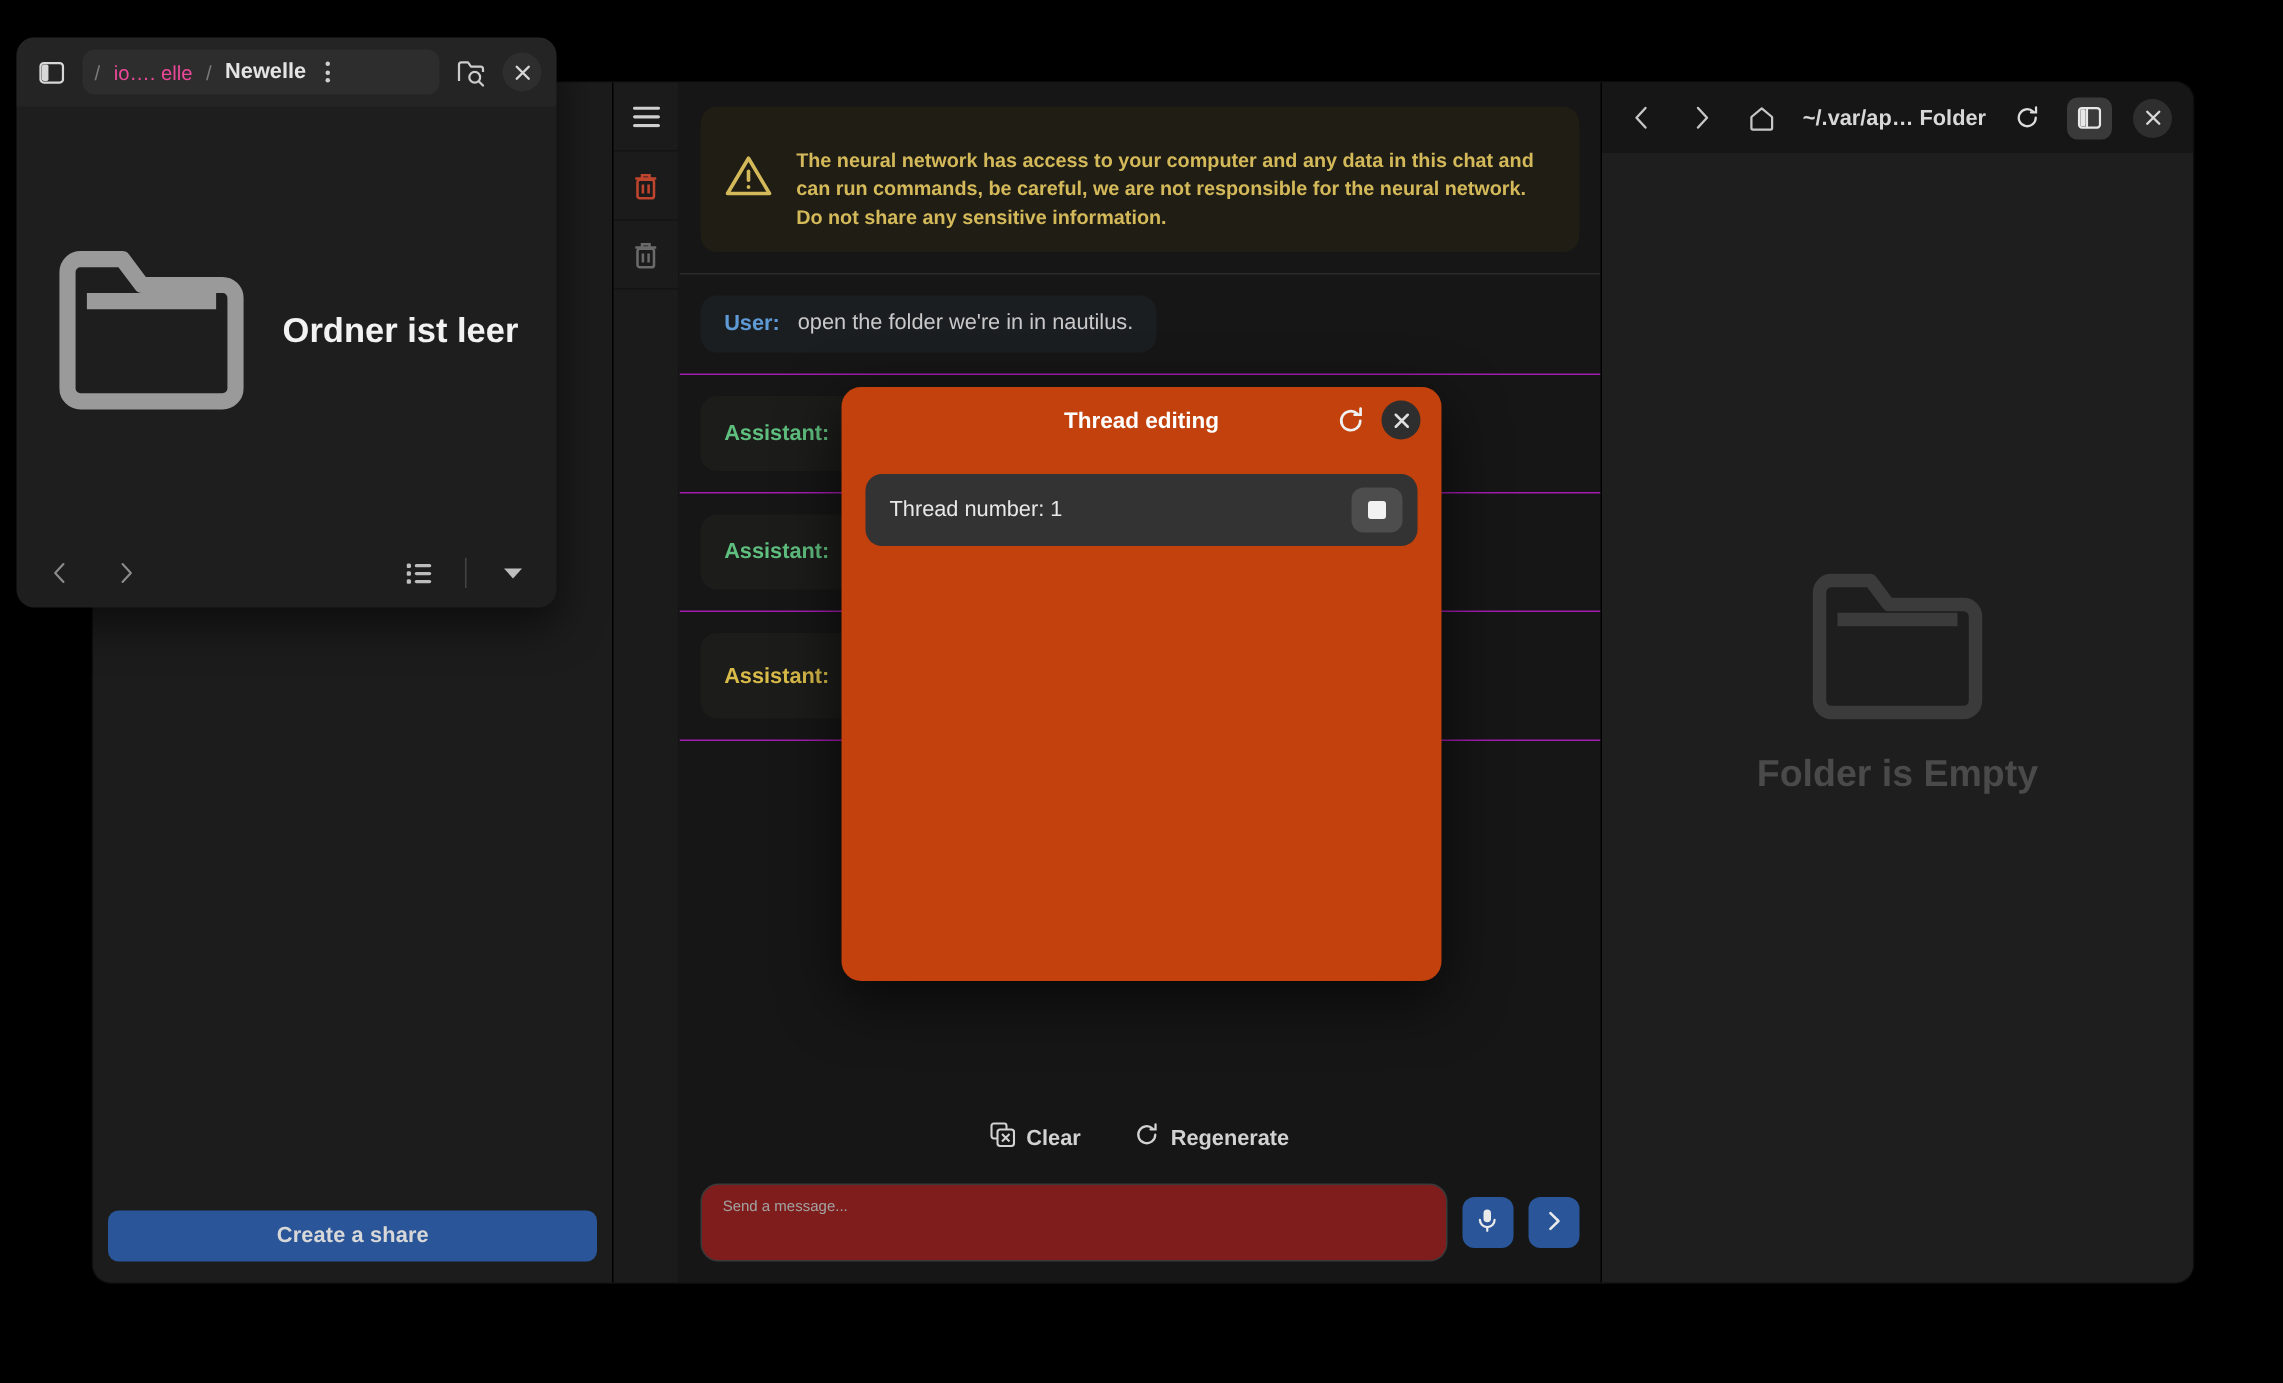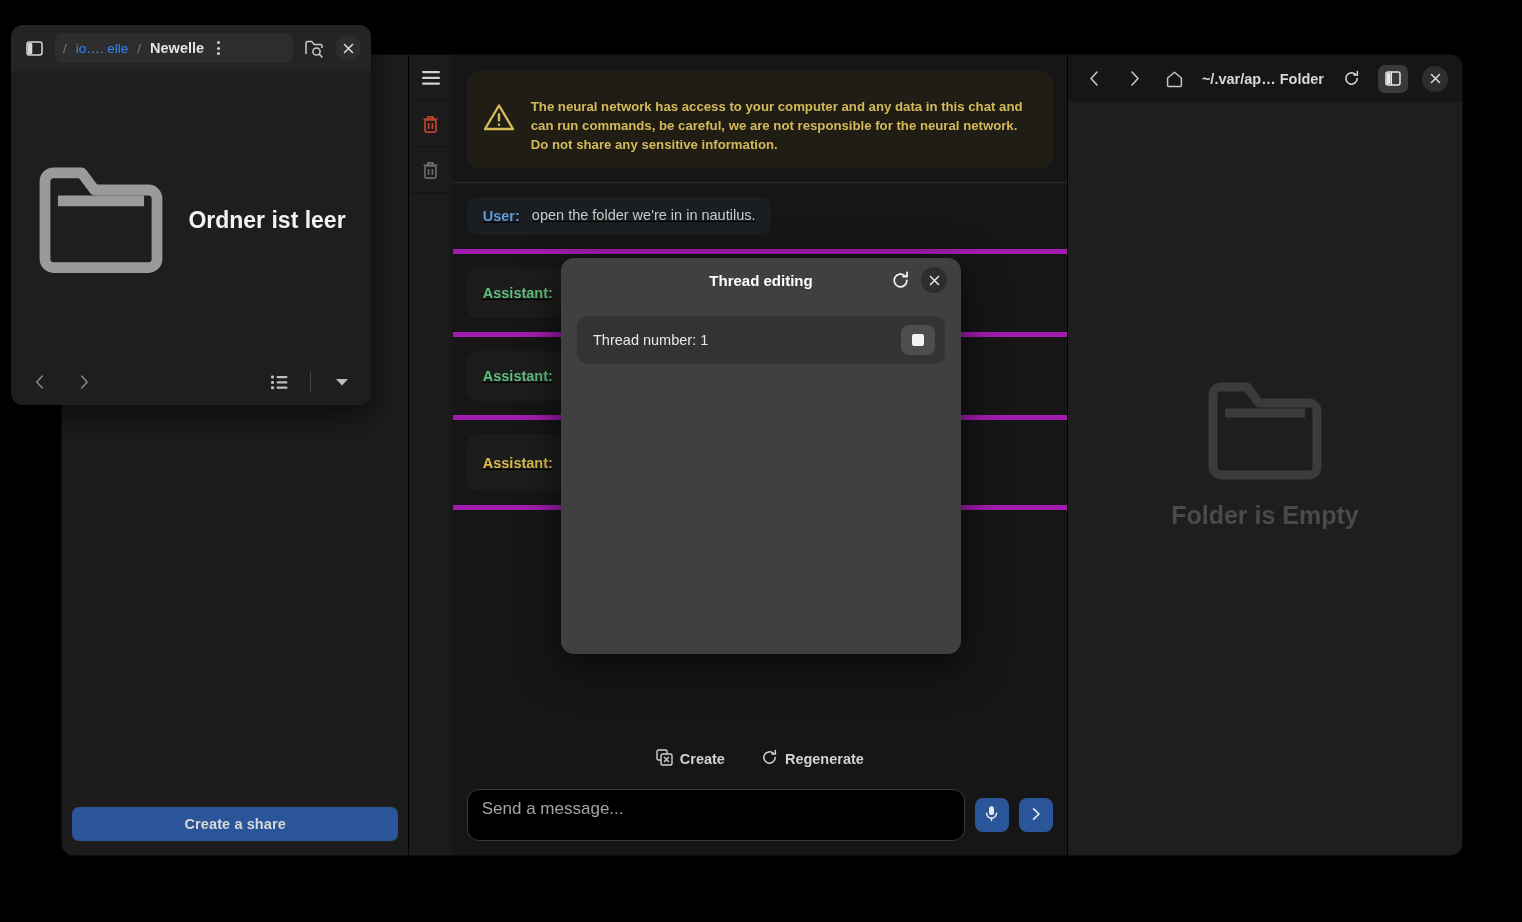--- a/index.html
+++ b/index.html
@@ -100,22 +100,21 @@
     font-weight: 700;
     line-height: 1.45;
     margin-top: 12px;
   }
 
   .msg-row {
     display: flex;
     align-items: center;
     gap: 10px;
     padding: 14px 14px;
-    border-bottom: 5px solid #a21caf;
-    text-decoration: underline;
+    border-bottom: 1px solid #a21caf;
   }
   .msg-inner {
     display: flex;
     align-items: center;
     gap: 12px;
     background: #1b1e21;
     border-radius: 11px;
     padding: 9px 16px;
   }
   .msg-inner.assistant { background: #1c1c1a; }
@@ -152,25 +151,25 @@
     cursor: pointer;
   }
 
   .composer {
     display: flex; align-items: center; gap: 10px;
     padding: 8px 14px 14px 14px;
   }
   .msg-input {
     flex: 1;
     height: 52px;
-    background: #000000;
+    background: #7f1d1d;
     border: 1px solid #3a3a3a;
     border-radius: 12px;
     color: #b5b5b5;
-    font-size: 17px;
+    font-size: 10px;
     font-family: "Liberation Sans", sans-serif;
     padding: 8px 14px;
     resize: none;
     outline: none;
     line-height: 1.3;
   }
   .msg-input::placeholder { color: #a3a3a3; }
   .send-btn, .mic-btn {
     width: 34px; height: 34px;
     background: #2a5699;
@@ -241,21 +240,21 @@
   }
   .breadcrumb {
     flex: 1;
     display: flex; align-items: center; gap: 9px;
     background: #2d2d2d;
     border-radius: 8px;
     height: 30px;
     padding: 0 8px;
   }
   .bc-sep { color: #7a7a7a; font-size: 13.5px; }
-  .bc-dim { color: #3b82f6; font-size: 13.5px; }
+  .bc-dim { color: #ec4899; font-size: 13.5px; }
   .bc-cur { color: #e4e4e4; font-size: 14.5px; font-weight: 700; }
   .dots { display: flex; flex-direction: column; gap: 2.5px; padding-left: 4px; cursor: pointer; }
   .dots i { width: 3px; height: 3px; border-radius: 50%; background: #cfcfcf; display: block; }
   .nautilus-body {
     flex: 1;
     display: flex; flex-direction: row;
     align-items: center; justify-content: center;
     gap: 22px;
     padding-top: 10px;
   }
@@ -267,21 +266,21 @@
     gap: 18px;
   }
   .nf-spacer { flex: 1; }
   .vdivider { width: 1px; height: 20px; background: #444; }
 
   
   .dialog {
     position: absolute;
     left: 561px; top: 258px;
     width: 400px; height: 396px;
-    background: #404040;
+    background: #c2410c;
     border-radius: 13px;
     box-shadow: 0 12px 40px rgba(0,0,0,.65);
     z-index: 40;
     display: flex; flex-direction: column;
   }
   .dialog-header {
     height: 44px;
     display: flex; align-items: center;
     padding: 0 14px;
     position: relative;
@@ -416,21 +415,21 @@
 
     <div class="chat-actions">
       <div class="chat-action">
         <span>
           <svg width="17" height="17" viewBox="0 0 17 17" fill="none" stroke="#d2d2d2" stroke-width="1.4">
             <rect x="1" y="1" width="10" height="10" rx="1.6"></rect>
             <rect x="5" y="5" width="11" height="11" rx="1.8" fill="#161616"></rect>
             <path d="M8 8l5 5M13 8l-5 5"></path>
           </svg>
         </span>
-        <span>Create</span>
+        <span>Clear</span>
       </div>
       <div class="chat-action">
         <span>
           <svg width="17" height="17" viewBox="0 0 18 18" fill="none" stroke="#d2d2d2" stroke-width="1.6" stroke-linecap="round">
             <path d="M15 9a6 6 0 1 1-1.9-4.4"></path>
               <path d="M15.2 1.6v3.6h-3.6"></path>
           </svg>
         </span>
         <span>Regenerate</span>
       </div>

